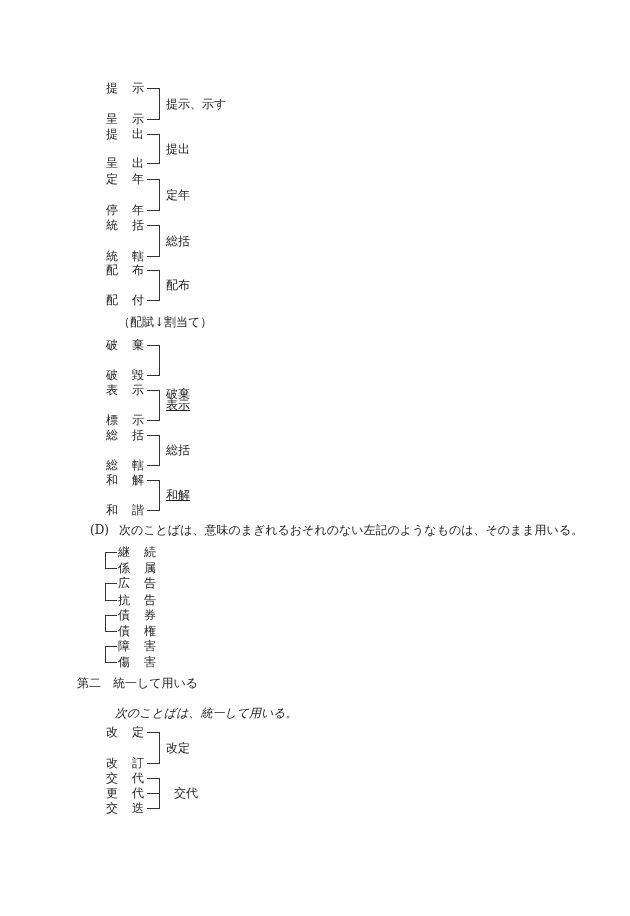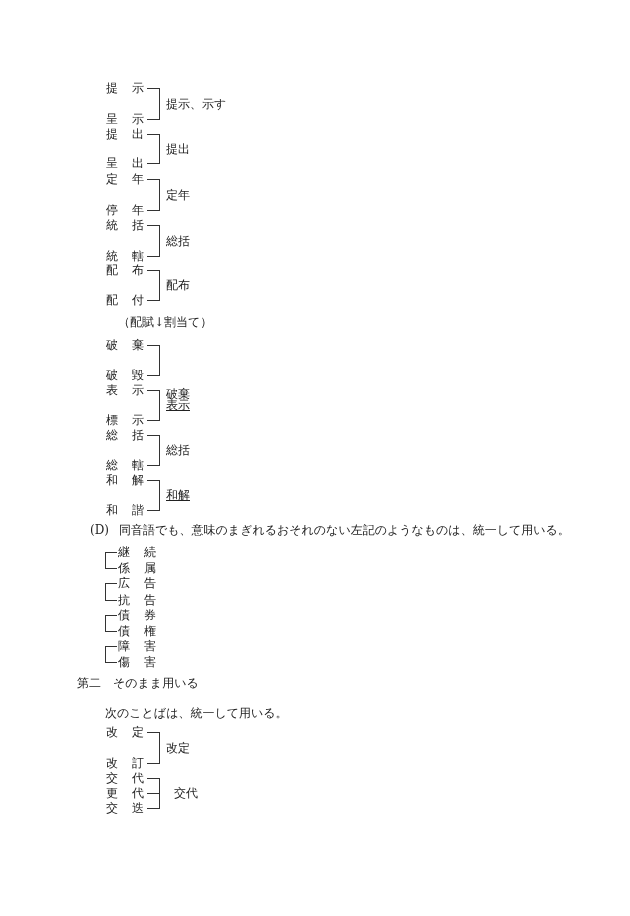--- a/index.html
+++ b/index.html
@@ -84,21 +84,21 @@
 <span class="abs" style="left: 166px; top: 443px;">総括</span>
 <span class="ch" style="left: 105px; top: 473px;">和</span>
 <span class="ch" style="left: 131px; top: 473px;">解</span>
 <div class="ln" style="left: 147px; top: 480px; width: 12px; height: 1px;"></div>
 <span class="ch" style="left: 105px; top: 503px;">和</span>
 <span class="ch" style="left: 131px; top: 503px;">諧</span>
 <div class="ln" style="left: 147px; top: 510px; width: 12px; height: 1px;"></div>
 <div class="ln" style="left: 159px; top: 480px; width: 1px; height: 31px;"></div>
 <span class="abs" style="left: 166px; top: 488px; text-decoration: underline;">和解</span>
 <span class="abs" style="left: 90px; top: 523px;">(D)</span>
-<span class="abs" style="left: 119px; top: 523px;">同音語でも、意味のまぎれるおそれのない左記のようなものは、統一して用いる。</span>
+<span class="abs" style="left: 119px; top: 523px;">次のことばは、意味のまぎれるおそれのない左記のようなものは、そのまま用いる。</span>
 <span class="ch" style="left: 117px; top: 545px;">継</span>
 <span class="ch" style="left: 143px; top: 545px;">続</span>
 <div class="ln" style="left: 105px; top: 552px; width: 12px; height: 1px;"></div>
 <span class="ch" style="left: 117px; top: 561px;">係</span>
 <span class="ch" style="left: 143px; top: 561px;">属</span>
 <div class="ln" style="left: 105px; top: 568px; width: 12px; height: 1px;"></div>
 <div class="ln" style="left: 105px; top: 552px; width: 1px; height: 17px;"></div>
 <span class="ch" style="left: 117px; top: 576px;">広</span>
 <span class="ch" style="left: 143px; top: 576px;">告</span>
 <div class="ln" style="left: 105px; top: 583px; width: 12px; height: 1px;"></div>
@@ -113,22 +113,22 @@
 <span class="ch" style="left: 143px; top: 624px;">権</span>
 <div class="ln" style="left: 105px; top: 631px; width: 12px; height: 1px;"></div>
 <div class="ln" style="left: 105px; top: 615px; width: 1px; height: 17px;"></div>
 <span class="ch" style="left: 117px; top: 639px;">障</span>
 <span class="ch" style="left: 143px; top: 639px;">害</span>
 <div class="ln" style="left: 105px; top: 646px; width: 12px; height: 1px;"></div>
 <span class="ch" style="left: 117px; top: 655px;">傷</span>
 <span class="ch" style="left: 143px; top: 655px;">害</span>
 <div class="ln" style="left: 105px; top: 662px; width: 12px; height: 1px;"></div>
 <div class="ln" style="left: 105px; top: 646px; width: 1px; height: 17px;"></div>
-<span class="abs" style="left: 77px; top: 676px;">第二　そのまま用いる</span>
-<span class="abs" style="left: 105px; top: 706px;">次のことばは、統一して用いる。</span>
+<span class="abs" style="left: 77px; top: 676px;">第二　統一して用いる</span>
+<span class="abs" style="left: 115px; top: 706px; font-style: italic;">次のことばは、統一して用いる。</span>
 <span class="ch" style="left: 105px; top: 725px;">改</span>
 <span class="ch" style="left: 131px; top: 725px;">定</span>
 <div class="ln" style="left: 147px; top: 732px; width: 12px; height: 1px;"></div>
 <span class="ch" style="left: 105px; top: 756px;">改</span>
 <span class="ch" style="left: 131px; top: 756px;">訂</span>
 <div class="ln" style="left: 147px; top: 763px; width: 12px; height: 1px;"></div>
 <div class="ln" style="left: 159px; top: 732px; width: 1px; height: 32px;"></div>
 <span class="abs" style="left: 166px; top: 741px;">改定</span>
 <span class="ch" style="left: 105px; top: 771px;">交</span>
 <span class="ch" style="left: 131px; top: 771px;">代</span>

